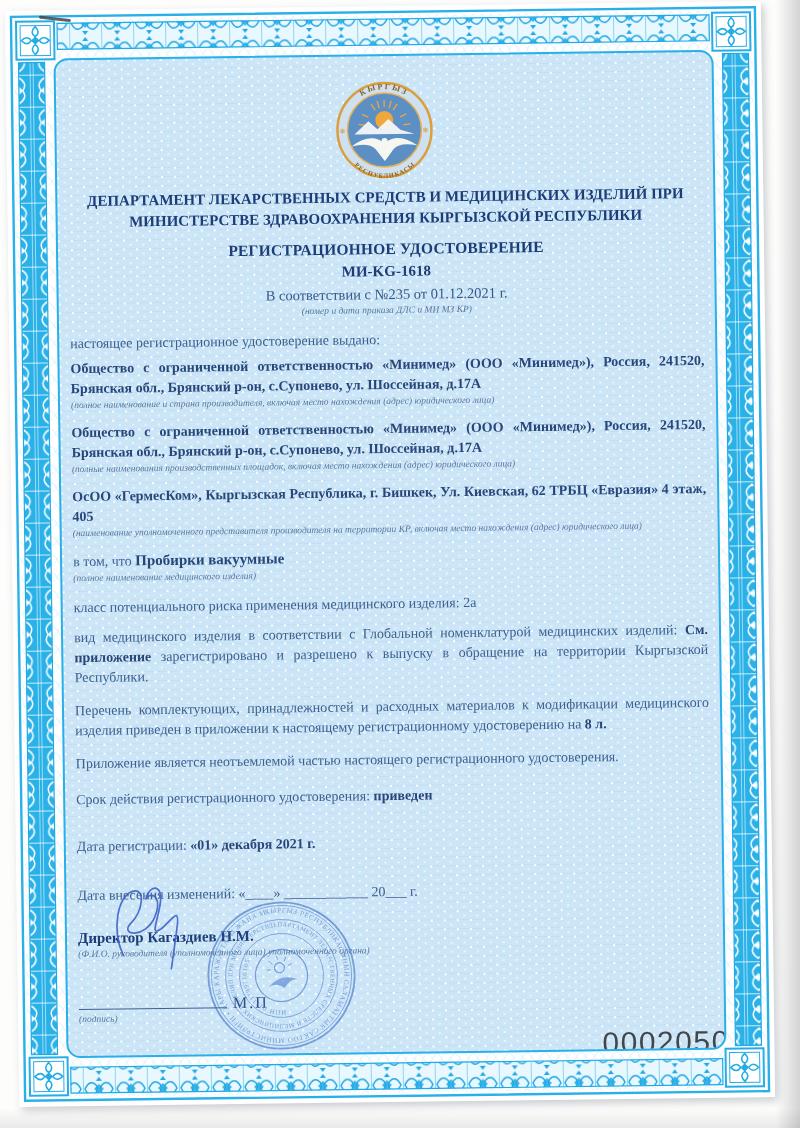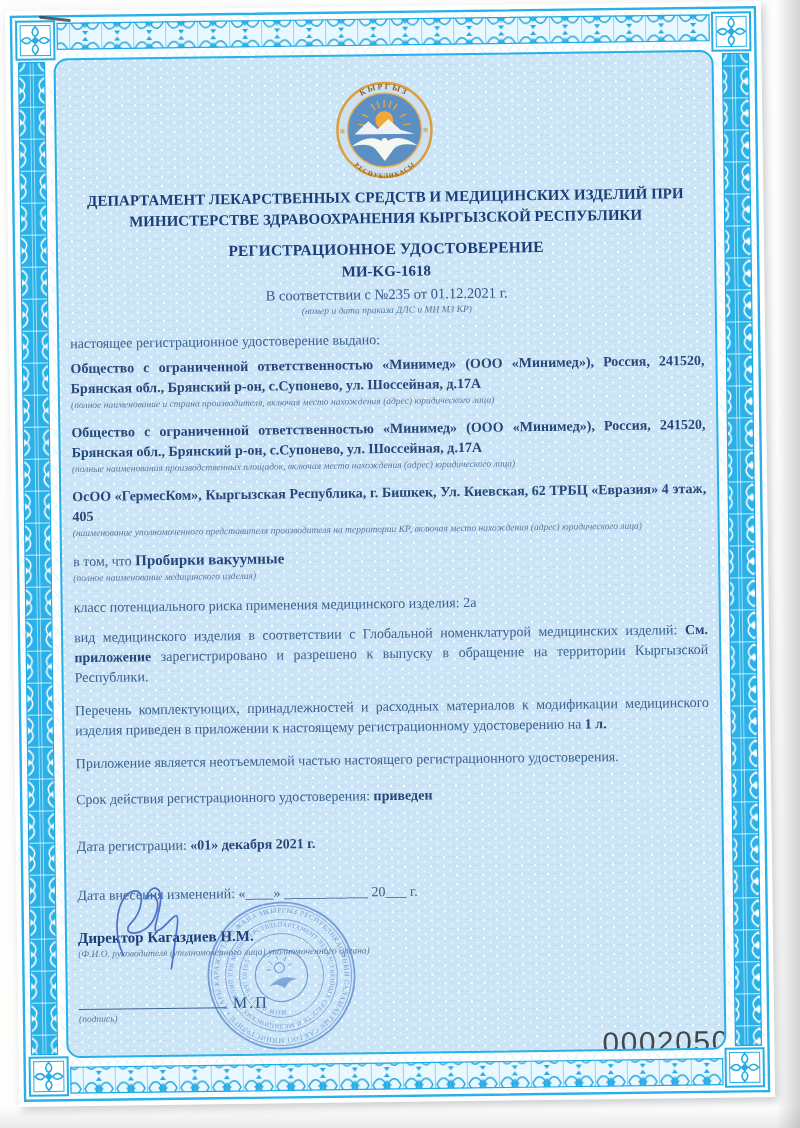--- a/index.html
+++ b/index.html
@@ -182,21 +182,21 @@
         <div class="para pj pb mt-blk">ОсОО «ГермесКом», Кыргызская Республика, г. Бишкек, Ул. Киевская, 62 ТРБЦ «Евразия» 4 этаж, 405</div>
         <div class="cap">(наименование уполномоченного представителя производителя на территории КР, включая место нахождения (адрес) юридического лица)</div>
 
         <div class="para mt-blk"><span>в том, что </span><b class="product-name">Пробирки вакуумные</b></div>
         <div class="cap">(полное наименование медицинского изделия)</div>
 
         <div class="para mt-risk">класс потенциального риска применения медицинского изделия: 2а</div>
 
         <div class="para pj mt-nom"><span>вид медицинского изделия в соответствии с Глобальной номенклатурой медицинских изделий: </span><b>См. приложение</b><span> зарегистрировано и разрешено к выпуску в обращение на территории Кыргызской Республики.</span></div>
 
-        <div class="para pj mt-annex"><span>Перечень комплектующих, принадлежностей и расходных материалов к модификации медицинского изделия приведен в приложении к настоящему регистрационному удостоверению на </span><b>1 л.</b></div>
+        <div class="para pj mt-annex"><span>Перечень комплектующих, принадлежностей и расходных материалов к модификации медицинского изделия приведен в приложении к настоящему регистрационному удостоверению на </span><b>8 л.</b></div>
 
         <div class="para mt-note">Приложение является неотъемлемой частью настоящего регистрационного удостоверения.</div>
 
         <div class="para mt-val"><span>Срок действия регистрационного удостоверения: </span><b>приведен</b></div>
 
         <div class="para mt-reg"><span>Дата регистрации: </span><b>«01» декабря 2021 г.</b></div>
 
         <div class="para mt-amend">Дата внесения изменений: «____» ____________ 20___ г.</div>
 
         <div class="para director mt-dir">Директор Кагаздиев Н.М.</div>

